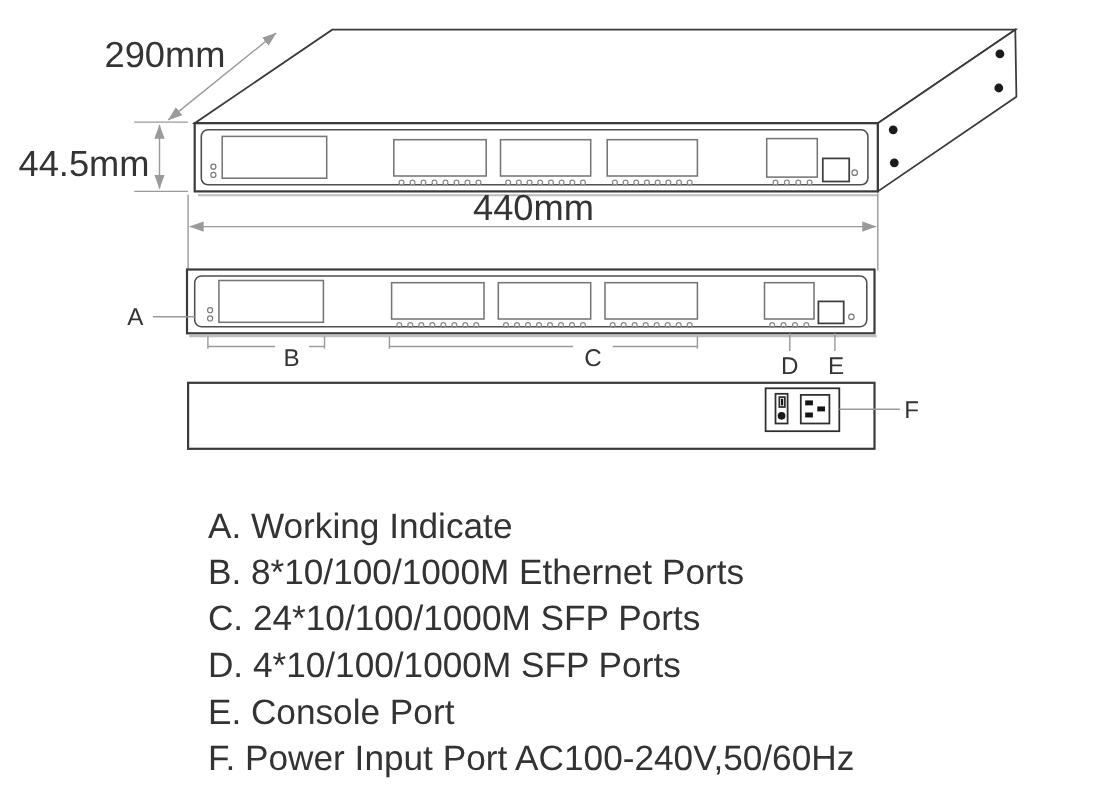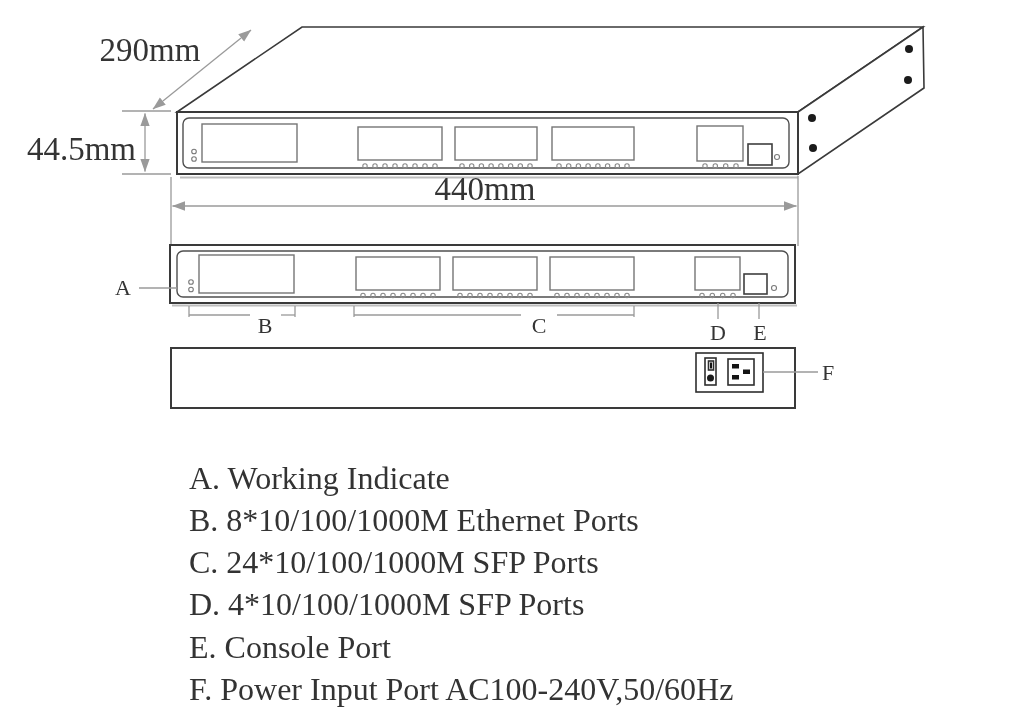--- a/index.html
+++ b/index.html
@@ -1,17 +1,17 @@
 <!DOCTYPE html>
 <html><head>
 <meta charset="utf-8">
 <style>
   html,body{margin:0;padding:0;background:#ffffff;}
   .stage{position:relative;width:1013px;height:727px;background:#fff;overflow:hidden;
-         font-family:Liberation Serif, serif;}
+         font-family:Liberation Sans, sans-serif;}
   svg{display:block}
   .face   {fill:#ffffff;stroke:#3a3a3a;stroke-width:1.6;stroke-linejoin:miter;}
   .panel  {fill:#ffffff;stroke:#3a3a3a;stroke-width:2;}
   .innerp {fill:none;stroke:#4f4f4f;stroke-width:1.4;}
   .block  {fill:none;stroke:#757575;stroke-width:1.4;}
   .console{fill:none;stroke:#3f3f3f;stroke-width:1.6;}
   .led    {fill:none;stroke:#7a7a7a;stroke-width:1.1;}
   .pdot   {fill:none;stroke:#8a8a8a;stroke-width:1.1;}
   .screw  {fill:#1b1b1b;stroke:none;}
   .prong  {fill:#141414;stroke:none;}

